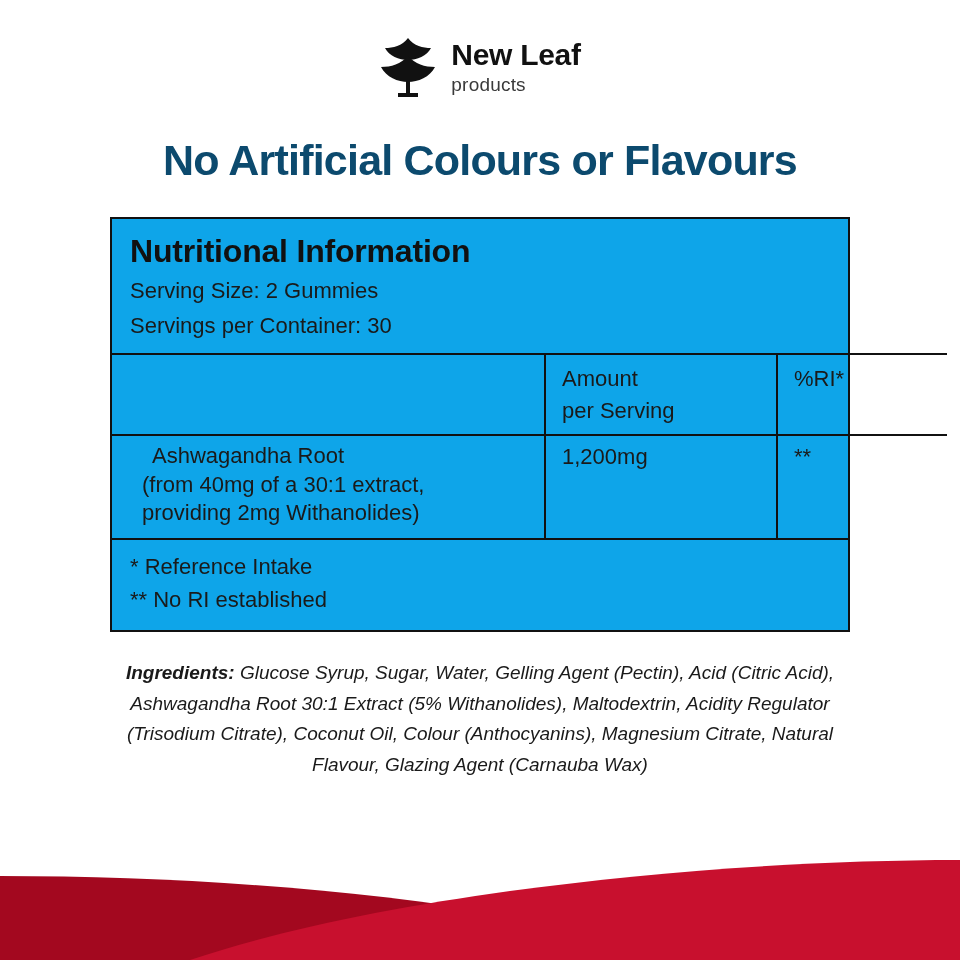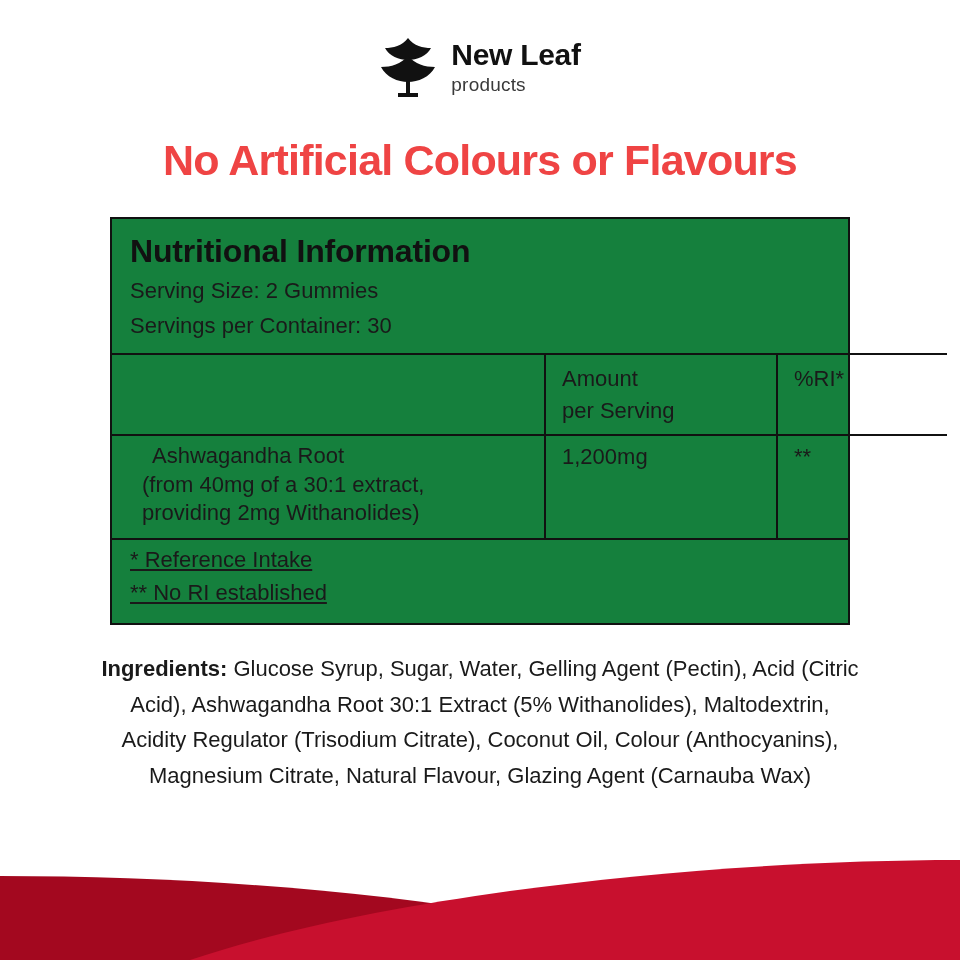--- a/index.html
+++ b/index.html
@@ -48,31 +48,31 @@
     margin-top: 5px;
     letter-spacing: 0.2px;
   }
 
   
   .headline {
     text-align: center;
     font-size: 43px;
     font-weight: 700;
     letter-spacing: -0.8px;
-    color: #ef4444;
+    color: #0c4a6e;
     margin-top: 38px;
   }
 
   
   .panel {
     margin: 32px auto 0 auto;
     width: 740px;
     border: 2.5px solid #111111;
     box-sizing: border-box;
-    background: #15803d;
+    background: #0ea5e9;
   }
   .panel-head {
     padding: 14px 18px 12px 18px;
   }
   .panel-title {
     font-size: 32px;
     font-weight: 700;
     color: #111111;
     letter-spacing: -0.2px;
     line-height: 1.15;
@@ -114,34 +114,34 @@
   .nutrient-sub {
     display: block;
     padding-left: 14px;
     line-height: 1.3;
   }
   .amt-val { padding-top: 2px; }
   .ri-val  { padding-top: 2px; }
 
   .footnotes {
     border-top: 2.5px solid #111111;
-    padding: 3px 18px 14px 18px;
+    padding: 10px 18px 14px 18px;
     font-size: 22px;
     line-height: 1.5;
-    text-decoration: underline;
   }
 
   
   .ingredients {
     width: 760px;
     margin: 26px auto 9px auto;
     text-align: center;
-    font-size: 22px;
+    font-size: 19px;
     line-height: 1.62;
     color: #1a1a1a;
+    font-style: italic;
   }
   .ingredients b {
     font-weight: 700;
   }
 
   
   .swoosh {
     position: absolute;
     left: 0;
     bottom: 0;

